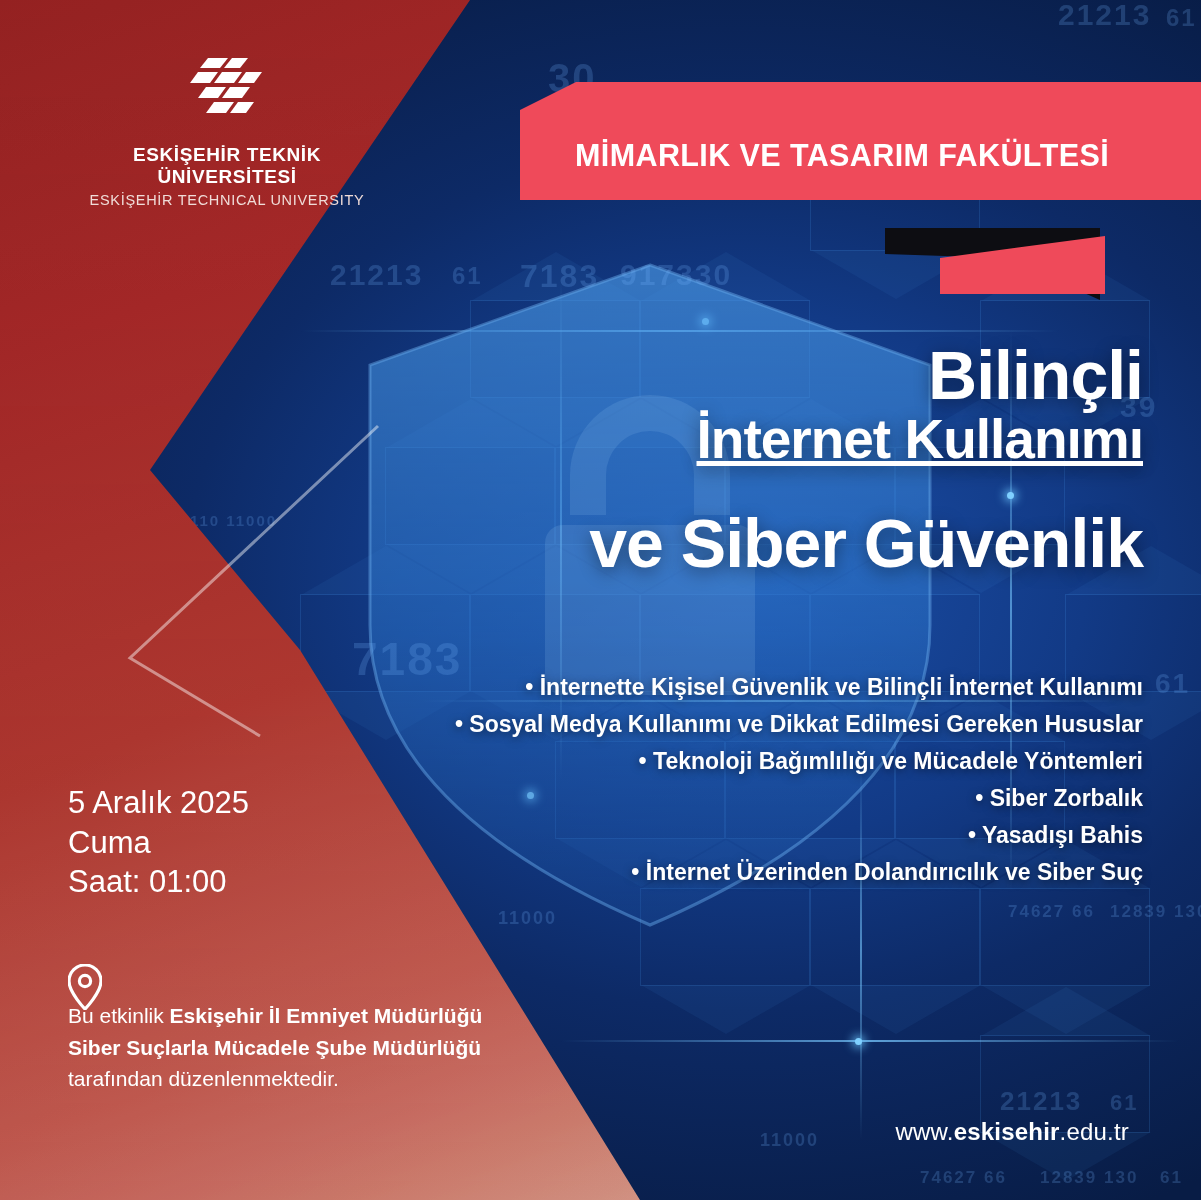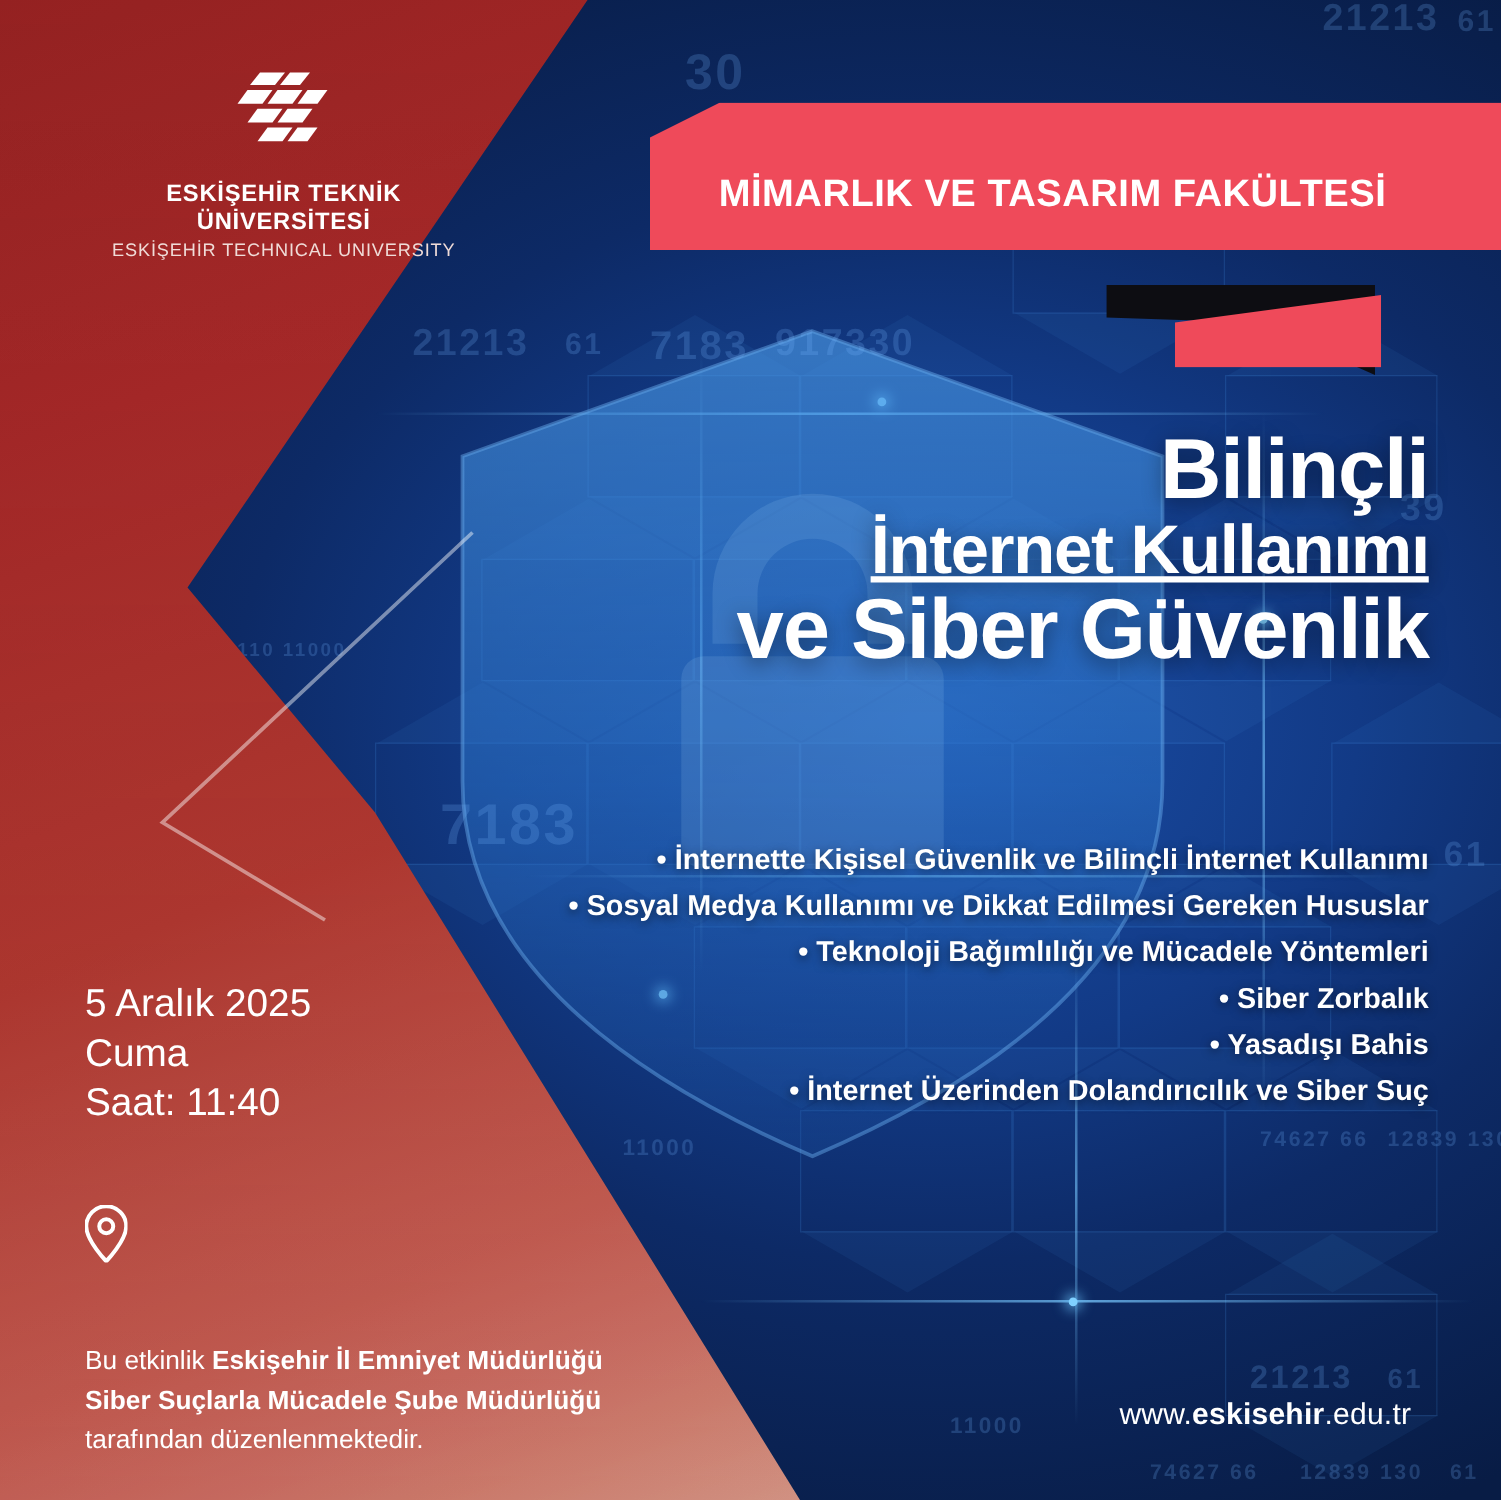--- a/index.html
+++ b/index.html
@@ -117,21 +117,21 @@
   }
 
   
   .headline {
     position:absolute; right:58px; top:340px; width:830px; text-align:right;
     color:#fff; font-weight:700; line-height:1.04; letter-spacing:-1px;
     text-shadow:0 4px 18px rgba(0,0,0,.45);
   }
   .h-l1 { font-size:68px; }
   .h-l2 { font-size:55px;text-decoration:underline; }
-  .h-l3 { font-size:68px; }
+  .h-l3 { font-size:68px;margin-top:40px; }
 
   
   .bullets {
     position:absolute; right:58px; top:674px; width:740px; text-align:right;
     color:#fff;
   }
   .bullets li {
     list-style:none; font-size:23px; font-weight:600; margin-bottom:10px;
     text-shadow:0 2px 8px rgba(0,0,0,.5);
   }
@@ -143,21 +143,21 @@
     font-size:31px; line-height:1.28; font-weight:400;
   }
 
   
   .locblock { position:absolute; left:68px; top:960px; display:flex; gap:16px; align-items:flex-start; }
   .pin { width:34px; height:46px; flex:0 0 34px; margin-top:4px; }
   .loctext { color:#fff; font-size:23.5px; font-weight:700; line-height:1.42; }
 
   
   .orgblock {
-    position:absolute; left:68px; top:1073px; color:#fff; width:520px;
+    position:absolute; left:68px; top:1000px; color:#fff; width:520px;
     font-size:21px; line-height:1.5;
   }
   .orgblock b { font-weight:700; }
   .orgblock .light { font-weight:400; }
 
   
   .note {
     position:absolute; right:72px; top:980px; width:520px; text-align:right;
     color:#e9eef8; font-size:20.5px; line-height:1.45; font-weight:400;
   }
@@ -220,21 +220,21 @@
       </defs>
       <path d="M320 20 L600 120 L600 380 Q600 560 320 680 Q40 560 40 380 L40 120 Z" fill="url(#shg)" stroke="#6fb6f5" stroke-opacity=".5" stroke-width="3"></path>
       <path d="M320 150 a80 80 0 0 1 80 80 v40 h-36 v-40 a44 44 0 0 0 -88 0 v40 h-36 v-40 a80 80 0 0 1 80 -80 z" fill="#8fc6f7" fill-opacity=".20"></path>
       <rect x="215" y="280" width="210" height="170" rx="18" fill="#9fd0fa" fill-opacity=".18"></rect>
     </svg>
   </div>
 
   <div id="numbers-layer">
       <div class="numtxt" style="left: 1058px; top: -2px; font-size: 30px;">21213</div>
       <div class="numtxt" style="left: 1166px; top: 4px; font-size: 24px;">61</div>
-      <div class="numtxt" style="left: 548px; top: 36px; font-size: 40px;">30</div>
+      <div class="numtxt" style="left: 548px; top: 56px; font-size: 40px;">30</div>
       <div class="numtxt" style="left: 330px; top: 258px; font-size: 30px;">21213</div>
       <div class="numtxt" style="left: 452px; top: 262px; font-size: 24px;">61</div>
       <div class="numtxt" style="left: 520px; top: 258px; font-size: 32px;">7183</div>
       <div class="numtxt" style="left: 620px; top: 258px; font-size: 30px;">917330</div>
       <div class="numtxt" style="left: 1120px; top: 390px; font-size: 30px;">39</div>
       <div class="numtxt" style="left: 132px; top: 512px; font-size: 15px;">12839  110   11000</div>
       <div class="numtxt" style="left: 352px; top: 632px; font-size: 46px;">7183</div>
       <div class="numtxt" style="left: 1155px; top: 668px; font-size: 28px;">61</div>
       <div class="numtxt" style="left: 498px; top: 908px; font-size: 18px;">11000</div>
       <div class="numtxt" style="left: 1008px; top: 902px; font-size: 17px;">74627  66</div>
@@ -287,21 +287,21 @@
       <li>Sosyal Medya Kullanımı ve Dikkat Edilmesi Gereken Hususlar</li>
       <li>Teknoloji Bağımlılığı ve Mücadele Yöntemleri</li>
       <li>Siber Zorbalık</li>
       <li>Yasadışı Bahis</li>
       <li>İnternet Üzerinden Dolandırıcılık ve Siber Suç</li>
     </ul>
 
   <div class="dateblock">
     <div>5 Aralık 2025</div>
     <div>Cuma</div>
-    <div>Saat: 11:40</div>
+    <div>Saat: 01:00</div>
   </div>
 
   <div class="locblock">
     <svg class="pin" viewBox="0 0 34 46">
       <path d="M17 1 C8.2 1 1 8.2 1 17 c0 11.5 16 28 16 28 s16-16.5 16-28 C33 8.2 25.8 1 17 1 z" fill="none" stroke="#ffffff" stroke-width="3.2"></path>
       <circle cx="17" cy="17" r="5.6" fill="none" stroke="#ffffff" stroke-width="3.2"></circle>
     </svg>
   </div>
 
   <div class="orgblock">

